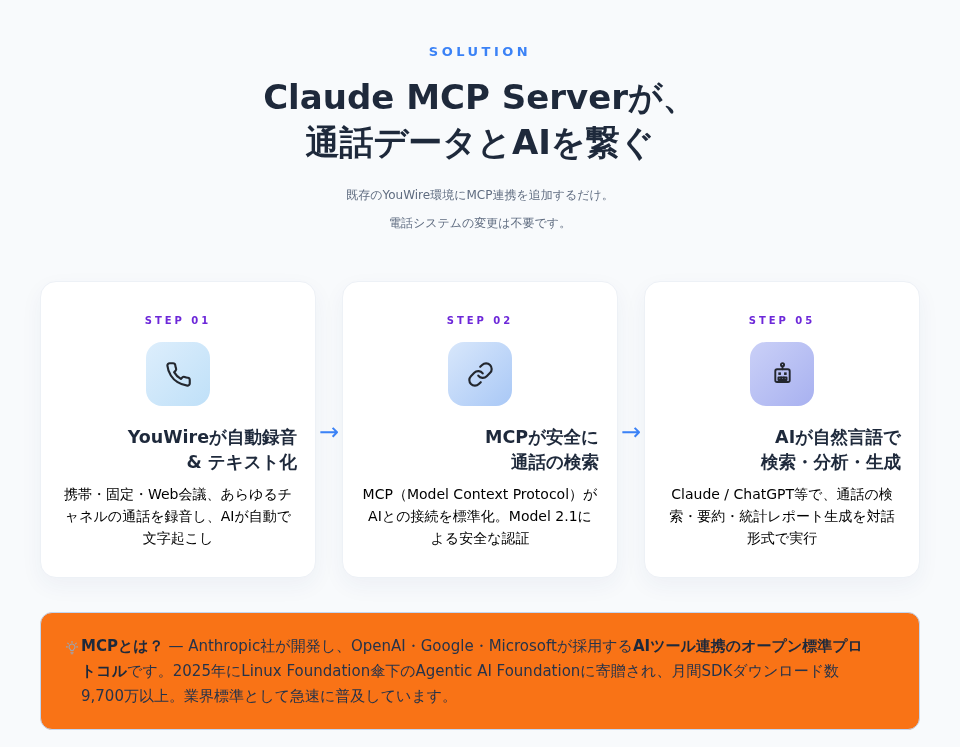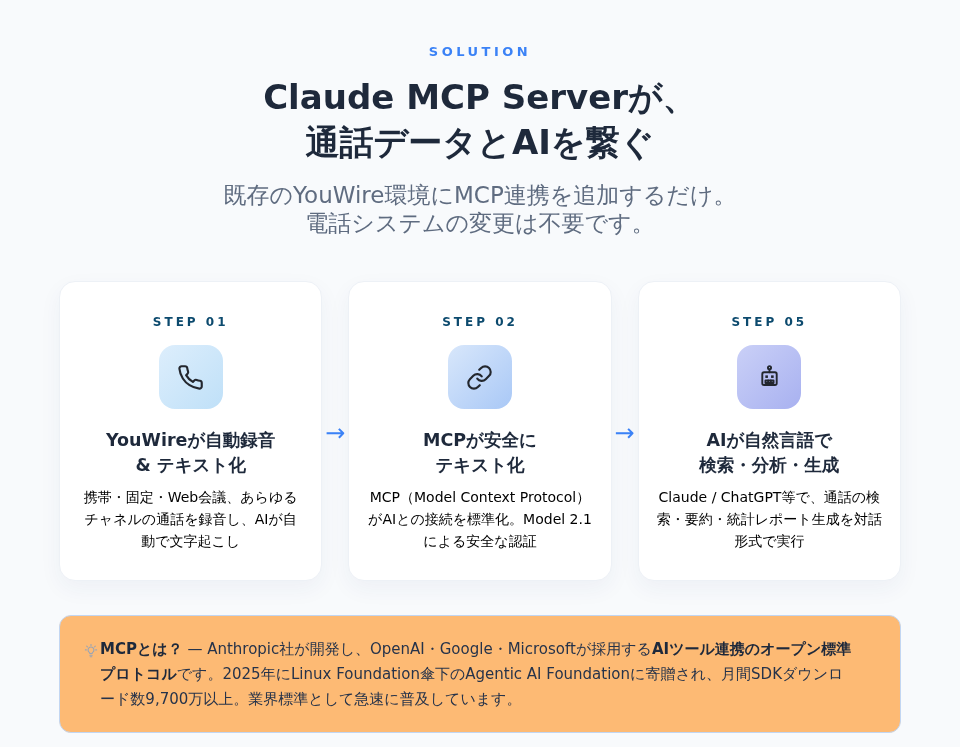--- a/index.html
+++ b/index.html
@@ -2,40 +2,40 @@
 <html lang="ja"><head>
 <meta charset="utf-8">
 <style>
   * { margin: 0; padding: 0; box-sizing: border-box; }
   html, body {
     width: 960px; height: 747px;
     font-family: "DejaVu Sans", "Liberation Sans", sans-serif;
     background: #f8fafc;
     overflow: hidden;
   }
-  .section { width: 960px; height: 629px; padding: 44px 59px 0; }
+  .section { width: 960px; height: 629px; padding: 44px 40px 0; }
 
   
   .eyebrow {
     text-align: center;
     font-size: 13px; font-weight: 700;
     letter-spacing: 3.5px;
     color: #3b82f6;
   }
   .title {
     margin-top: 16px;
     text-align: center;
     font-size: 34px; font-weight: 700;
     line-height: 45px;
     color: #1e293b;
   }
   .subtitle {
     margin-top: 16px;
     text-align: center;
-    font-size: 23px;
+    font-size: 12px;
     line-height: 28px;
     color: #5f6c80;
   }
 
   
   .steps-row {
     margin-top: 44px;
     display: flex;
     align-items: stretch;
   }
@@ -53,53 +53,54 @@
     width: 26px;
     display: flex; align-items: center; justify-content: center;
   }
   .arrow {
     color: #3b82f6;
     font-size: 24px;
     line-height: 1;
     transform: translateY(2px);
   }
   .step-label {
-    font-size: 12px; font-weight: 700;
+    font-size: 10px; font-weight: 700;
     letter-spacing: 3px;
-    color: #0c4a6e;
+    color: #6d28d9;
   }
   .icon-tile {
     width: 64px; height: 64px;
     margin: 16px auto 0;
     border-radius: 16px;
     display: flex; align-items: center; justify-content: center;
   }
   .tile-1 { background: linear-gradient(135deg, #ddeefc 0%, #bfe0f8 100%); }
   .tile-2 { background: linear-gradient(135deg, #d8e7fb 0%, #a9c8f6 100%); }
   .tile-3 { background: linear-gradient(135deg, #cad0f7 0%, #a8b1f0 100%); }
   .icon-tile svg { width: 27px; height: 27px; }
   .card-title {
     margin-top: 19px;
     font-size: 17.5px; font-weight: 700;
     line-height: 24.5px;
     color: #1e293b;
+    text-align: right;
   }
   .card-desc {
     margin: 9px auto 0;
     max-width: 242px;
     font-size: 14px;
     line-height: 22px;
     color: #000000;
   }
 
   
   .note {
     position: relative;
     margin-top: 34px;
-    background: #fdba74;
+    background: #f97316;
     border: 1px solid #c2d6f2;
     border-radius: 12px;
     min-height: 114px;
     padding: 21px 42px 20px 40px;
   }
   .note-bulb {
     position: absolute;
     left: 23px; top: 27px;
     width: 16px; height: 16px;
     color: #9aa5b5;
@@ -153,21 +154,21 @@
       <div class="icon-tile tile-2">
         <span>
           <svg viewBox="0 0 24 24" fill="none" stroke="#23272e" stroke-width="1.9" stroke-linecap="round" stroke-linejoin="round" style="width:27px;height:27px;display:block">
             <path d="M10 13a5 5 0 0 0 7.54.54l3-3a5 5 0 0 0-7.07-7.07l-1.72 1.71"></path>
             <path d="M14 11a5 5 0 0 0-7.54-.54l-3 3a5 5 0 0 0 7.07 7.07l1.71-1.71"></path>
           </svg>
         </span>
       </div>
       <div class="card-title">
         <span>MCPが安全に</span><br>
-        <span>テキスト化</span>
+        <span>通話の検索</span>
       </div>
       <div class="card-desc">MCP（Model Context Protocol）がAIとの接続を標準化。Model 2.1による安全な認証</div>
     </div>
 
     <div class="arrow-col">
       <span class="arrow">→</span>
     </div>
 
     <div class="card">
       <div class="step-label">STEP 05</div>

